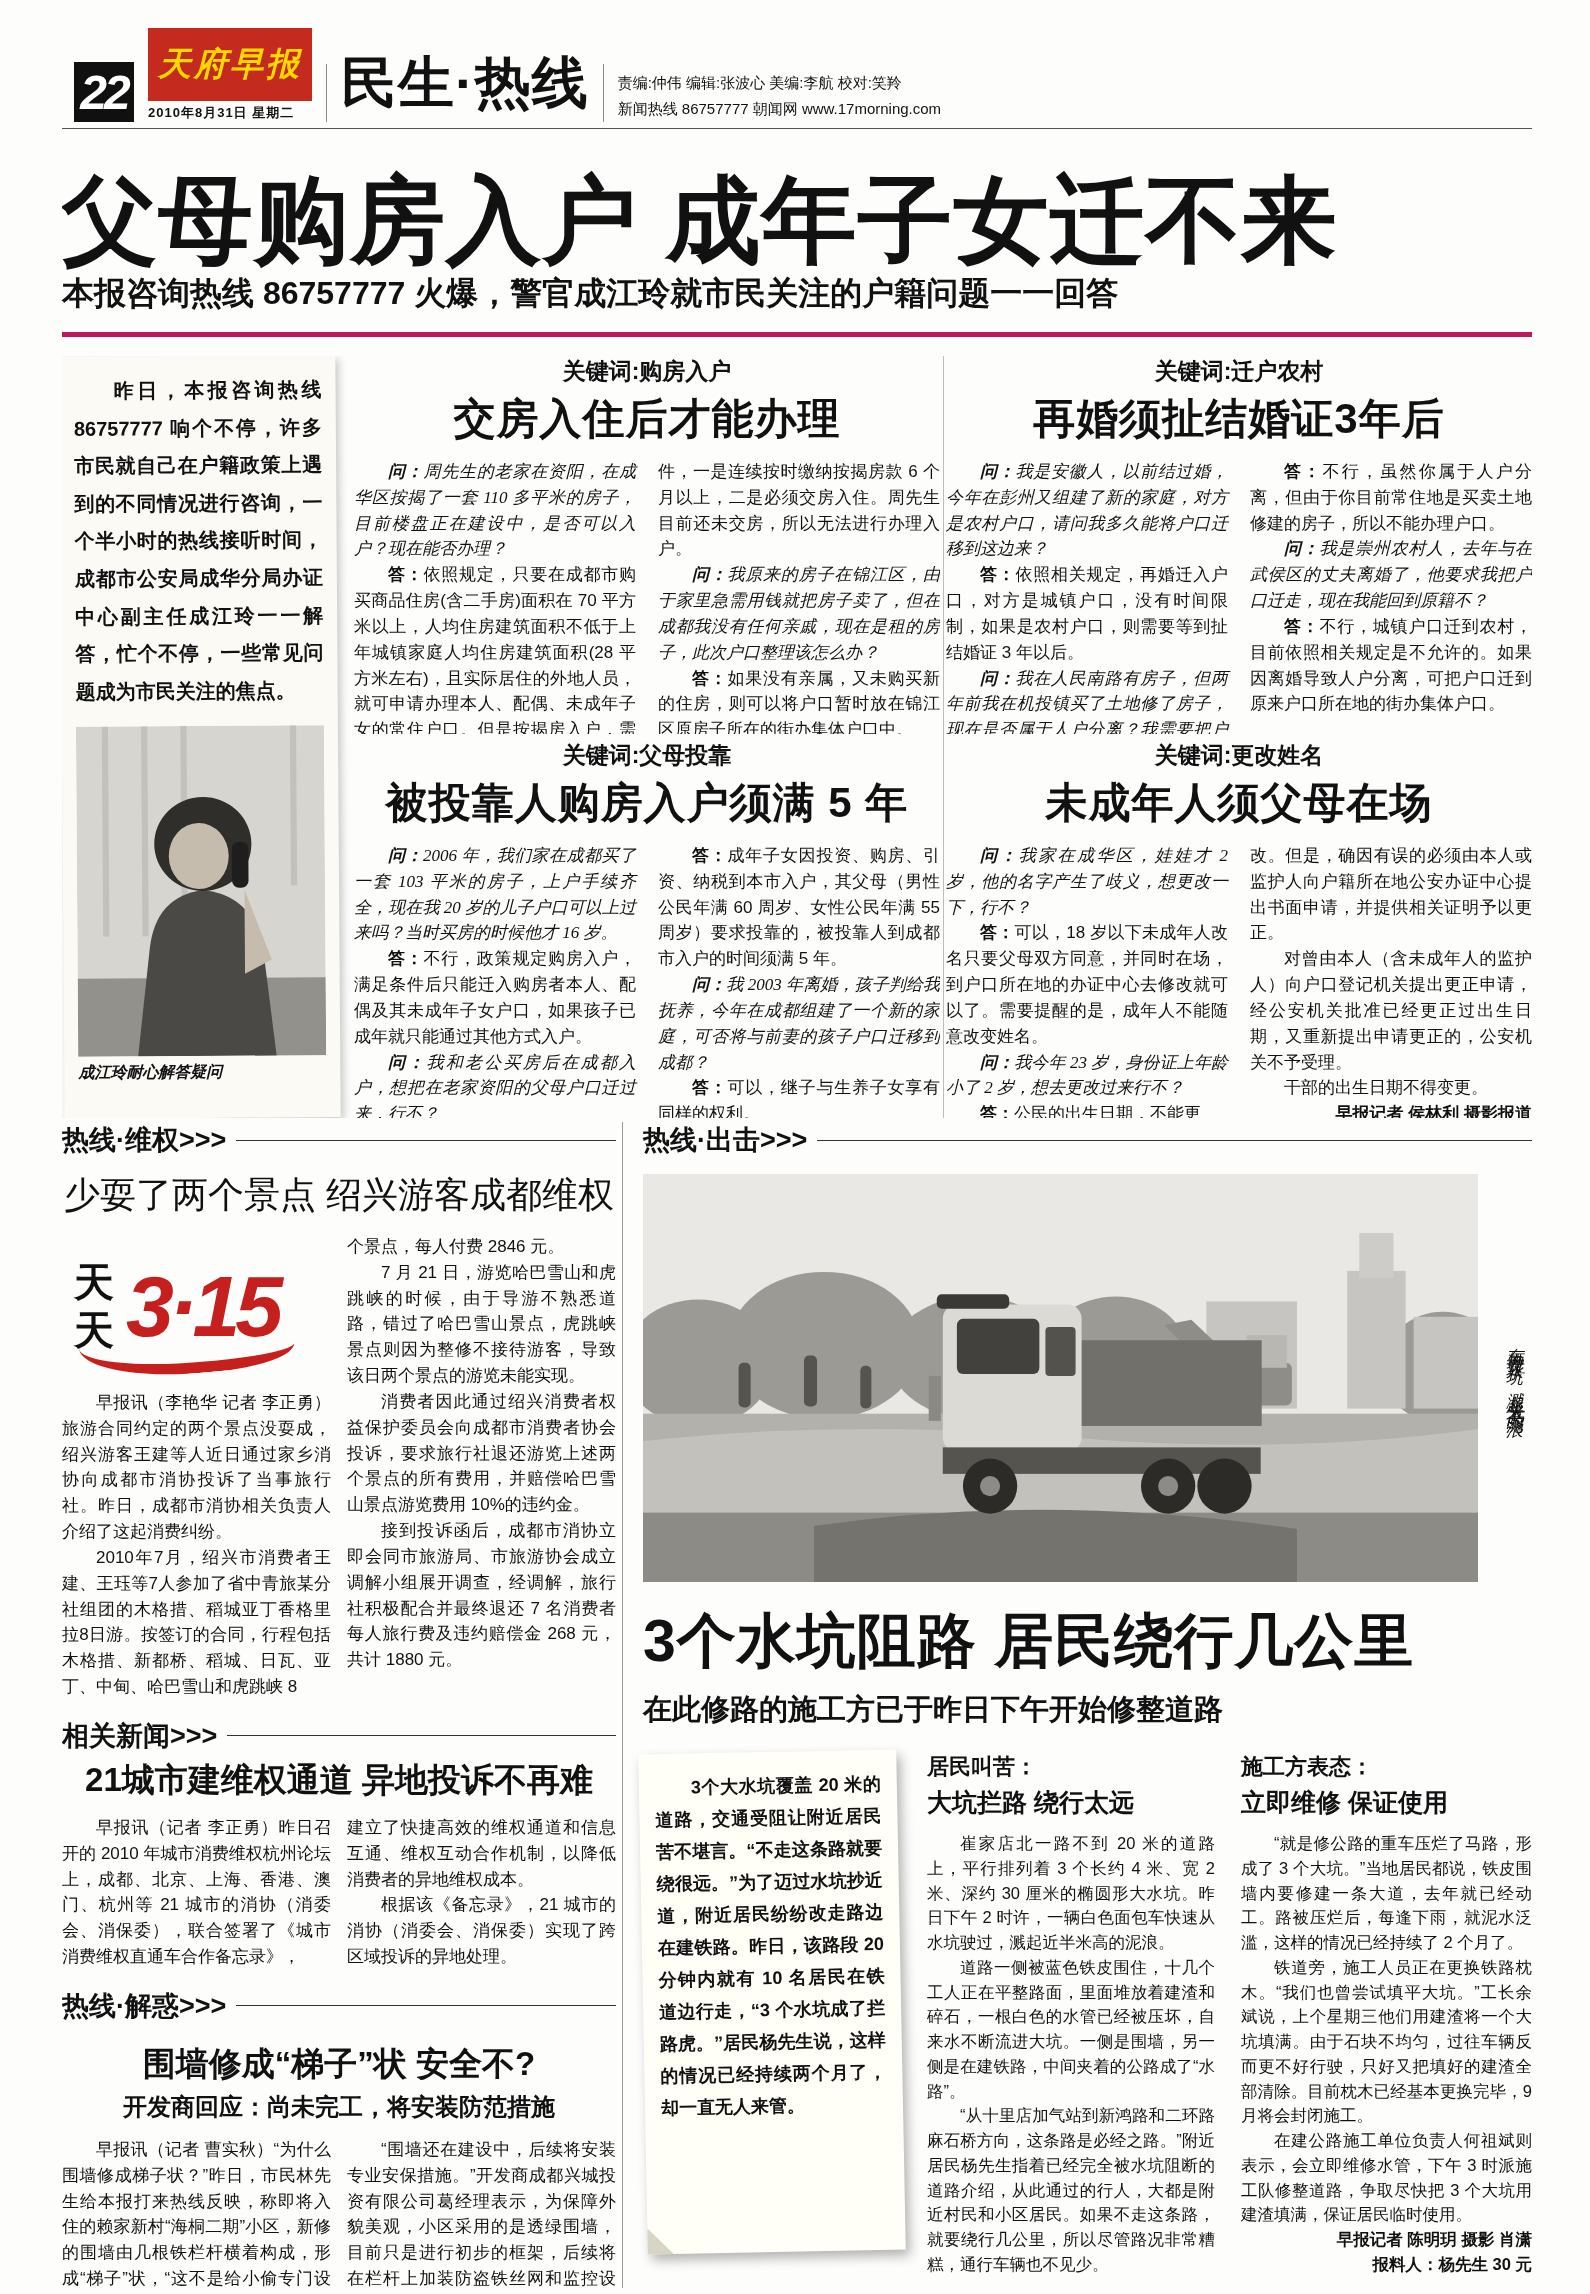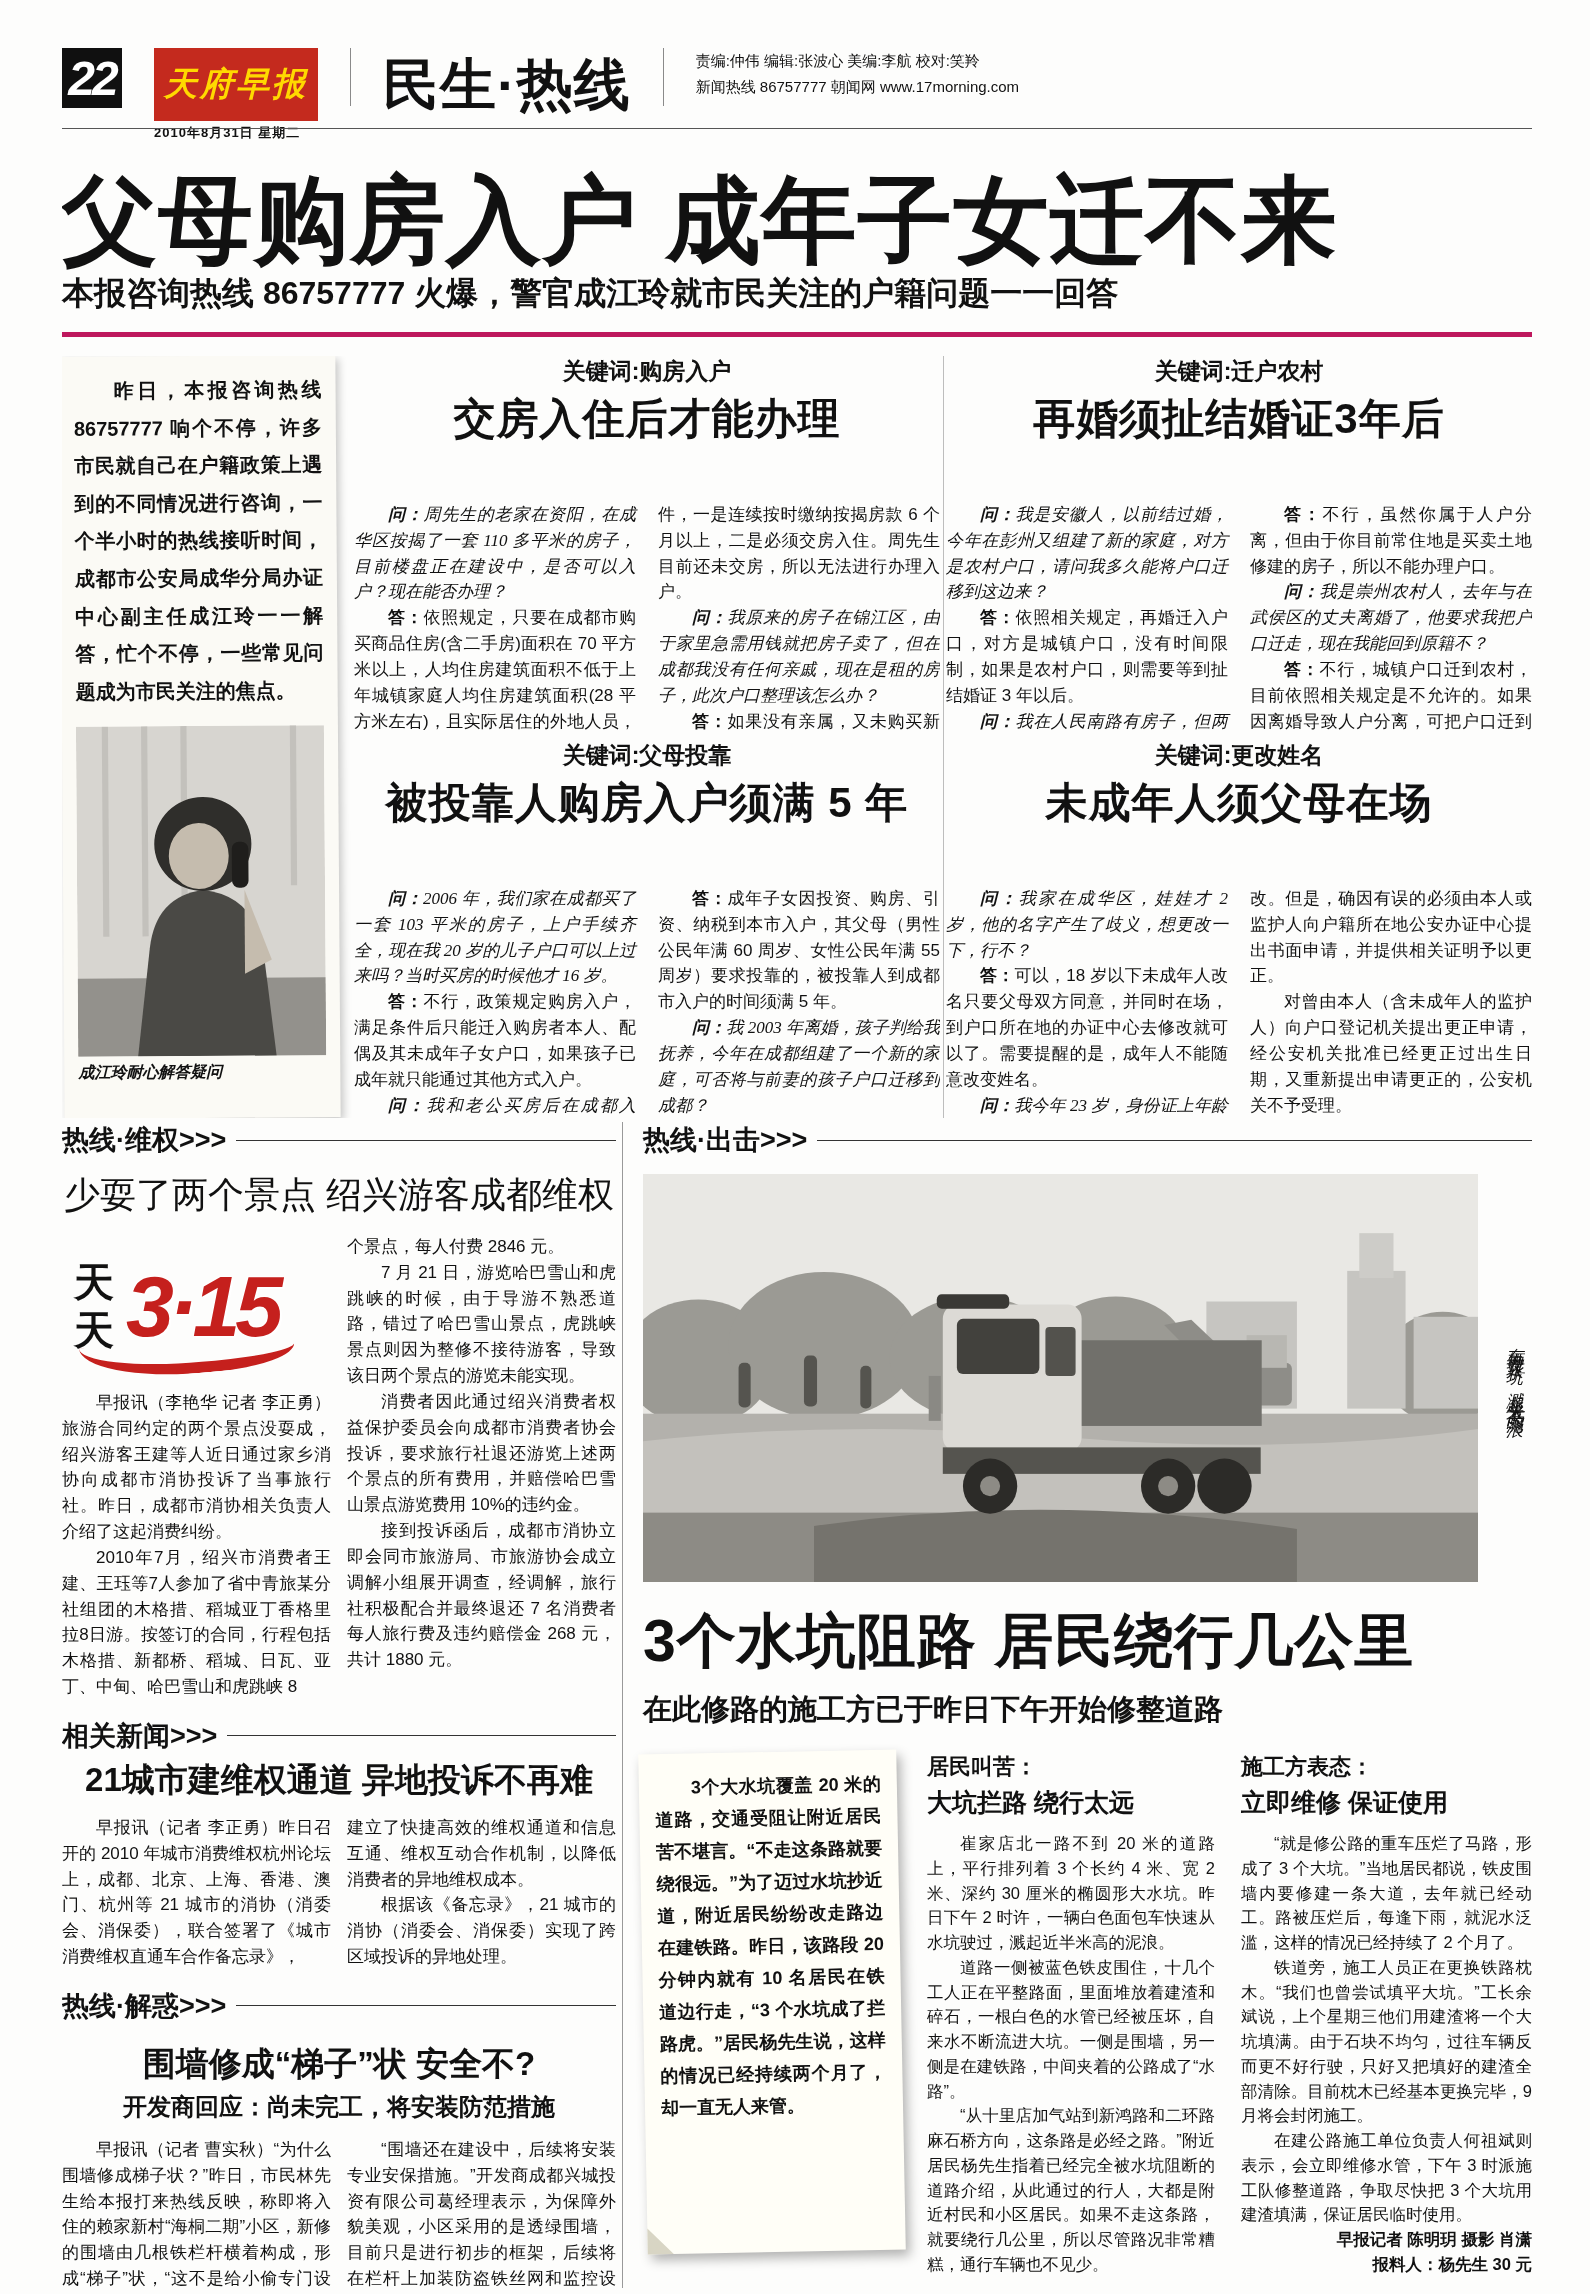--- a/index.html
+++ b/index.html
@@ -1,20 +1,20 @@
 <!DOCTYPE html>
 <html><head>
 <meta charset="utf-8">
 <style>
   html,body{margin:0;padding:0;background:#777;}
   .page{position:relative;width:1590px;height:2294px;background:#fdfdfc;margin:0 auto;
         overflow:hidden;font-family:"Liberation Sans",sans-serif;color:#111;}
   b{font-weight:900;}
   
-  .hdr{position:absolute;top:48px;left:62px;right:58px;height:74px;display:flex;align-items:flex-start;gap:32px;}
+  .hdr{position:absolute;top:48px;left:74px;right:58px;height:74px;display:flex;align-items:flex-end;gap:14px;}
   .pagenum{width:60px;height:60px;background:#101010;color:#fff;display:flex;align-items:center;justify-content:center;
            font-size:48px;font-weight:900;font-style:italic;letter-spacing:-3px;}
   .brandcol{display:flex;flex-direction:column;gap:3px;}
   .brand{background:#c42a1e;color:#ffd900;font-size:33px;font-weight:900;padding:14px 10px;letter-spacing:3px;
          font-family:"Liberation Serif",serif;font-style:italic;}
   .date{font-size:13px;font-weight:700;letter-spacing:1px;}
   .vdiv{width:1px;height:58px;background:#8a8a8a;}
   .sec{font-size:56px;font-weight:900;letter-spacing:1px;white-space:nowrap;}
   .credits{font-size:15px;line-height:1.75;font-weight:500;white-space:nowrap;}
   .hdr-rule{position:absolute;top:128px;left:62px;right:58px;height:1px;background:#555;}
@@ -30,21 +30,21 @@
   .intro-text{font-size:20px;line-height:1.88;font-weight:700;text-align:justify;text-indent:2em;margin:0;}
   .portrait{width:100%;height:330px;margin-top:16px;display:block;}
   .portrait-cap{font-size:16px;font-style:italic;font-family:"Liberation Serif",serif;margin-top:6px;font-weight:700;}
   .qa-grid{flex:1;display:grid;grid-template-columns:1fr 1fr;grid-template-rows:1fr 1fr;
            column-gap:30px;row-gap:14px;position:relative;min-width:0;gap:6px;}
   .qa-grid::before{content:"";position:absolute;left:50%;top:0;bottom:0;width:1px;background:#bdbdbd;}
   .qa-block{overflow:hidden;min-width:0;}
   .kw{font-size:23px;font-weight:900;text-align:center;margin:0;}
   .qa-title{font-size:42px;font-weight:900;text-align:center;margin:4px 0 12px;letter-spacing:1px;white-space:nowrap;}
   .qa-cols{display:flex;gap:22px;}
-  .qa-col{flex:1;min-width:0;margin-top:43px;}
+  .qa-col{flex:1;min-width:0;}
   
   .para{font-size:17px;line-height:1.52;margin:0;text-align:justify;text-indent:2em;}
   .para.q{font-family:"Liberation Serif",serif;font-style:italic;}
   .para.cont{text-indent:0;}
   .para.byline{text-align:right;font-weight:900;text-indent:0;font-style:normal;font-family:"Liberation Sans",sans-serif;}
   
   .kicker-row{display:flex;align-items:center;gap:10px;}
   .kicker{font-size:27px;font-weight:900;white-space:nowrap;}
   .krule{flex:1;height:1px;background:#333;}
   

